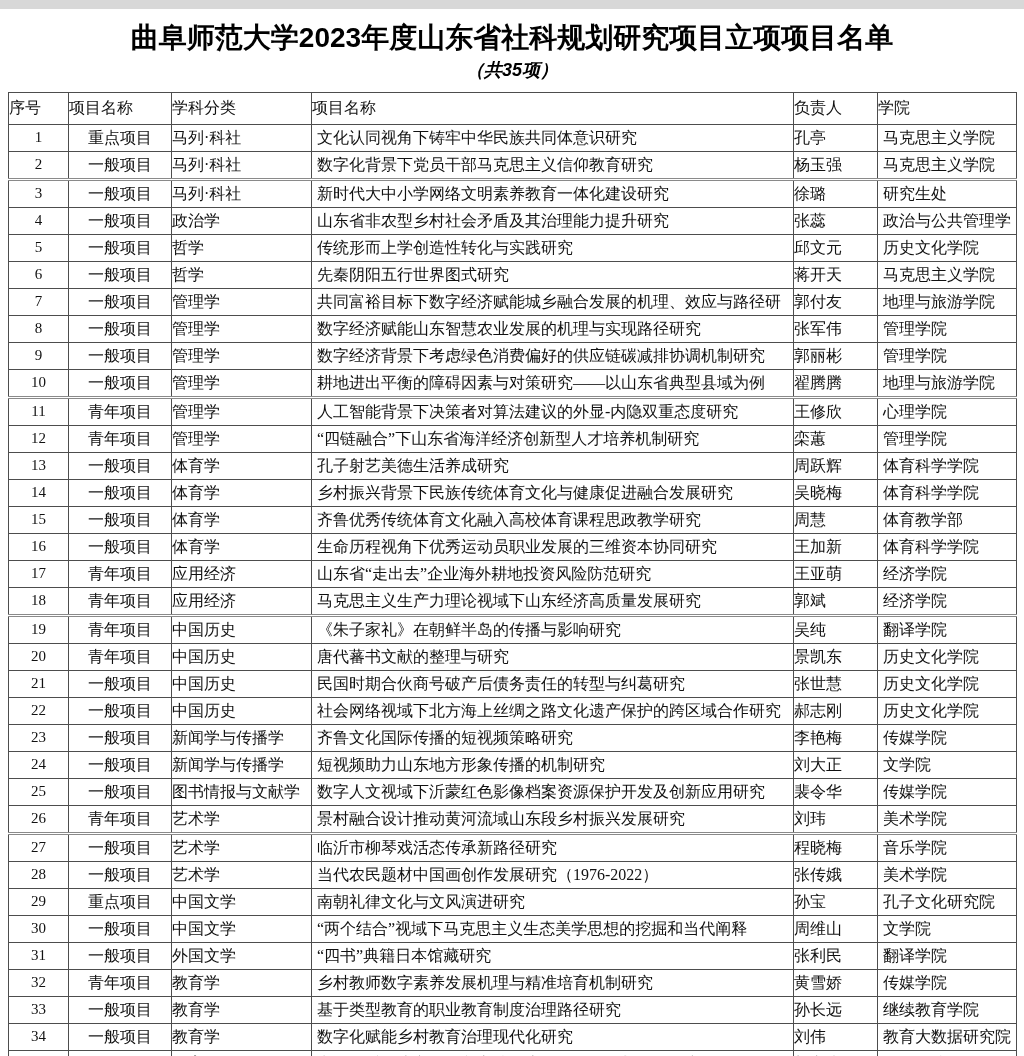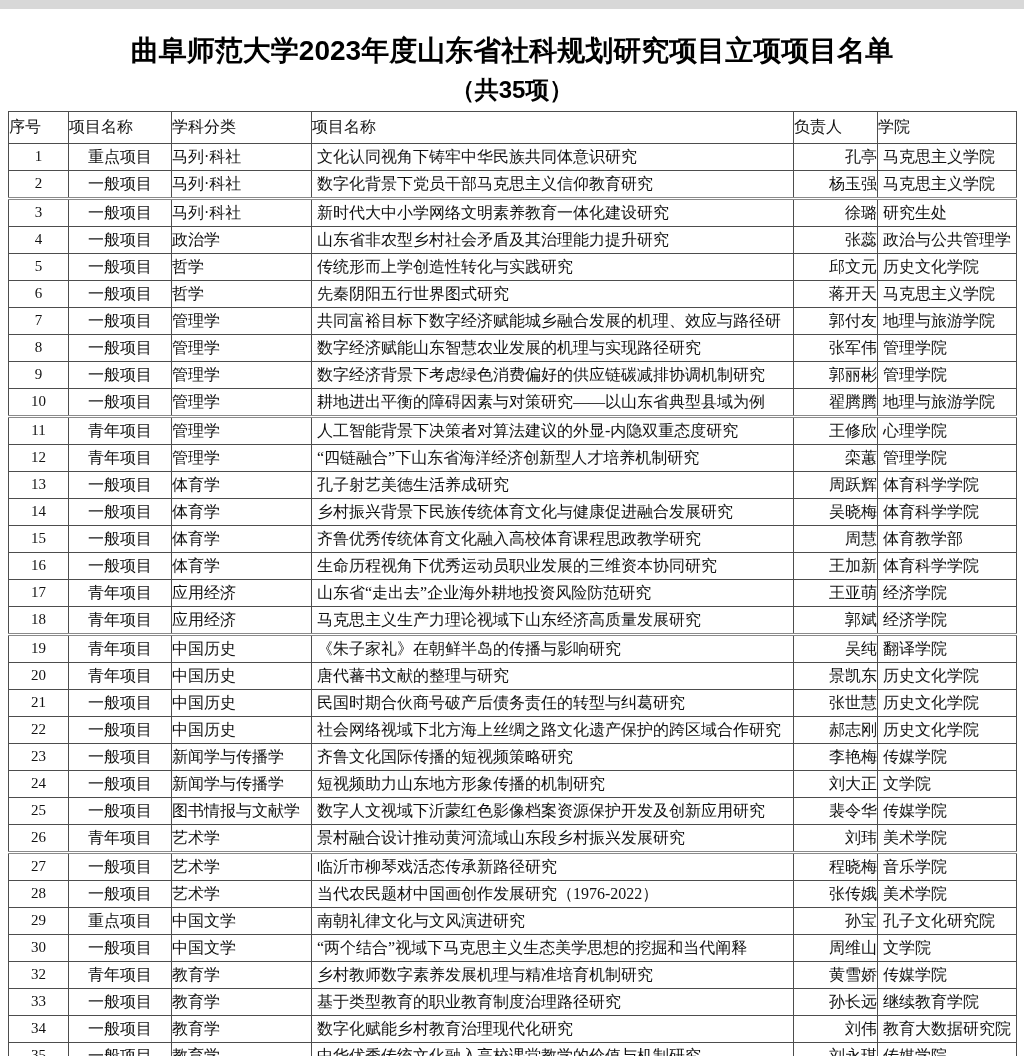--- a/index.html
+++ b/index.html
@@ -11,37 +11,38 @@
     overflow: hidden;
     font-family: "Liberation Serif", serif;
     color: #111111;
   }
   .top-strip {
     height: 9px;
     background: #d8d8d8;
     width: 100%;
   }
   .doc-title {
-    margin-top: 26px;
+    margin-top: 13px;
     text-align: center;
     font-family: "Liberation Sans", sans-serif;
     font-weight: 700;
     font-size: 28px;
     line-height: 32px;
     letter-spacing: 0px;
     color: #000000;
   }
   .doc-subtitle {
-    margin-top: 11px;
+    margin-top: 5px;
     text-align: center;
     font-family: "Liberation Sans", sans-serif;
     font-weight: 700;
-    font-size: 24px;
+    font-size: 18px;
     line-height: 23px;
     color: #000000;
+    font-style: italic;
   }
   table.list {
     border-collapse: collapse;
     table-layout: fixed;
     margin: 10px 0 0 8px;
     width: 1008px;
   }
   table.list th, table.list td {
     border: 1px solid #4d4d4d;
     padding: 0;
@@ -61,21 +62,21 @@
   .cw {            
     height: 26px;
     overflow: hidden;
     line-height: 25px;
     word-break: break-all;
   }
   td.c-no   .cw { text-align: center; font-size: 15px; }
   td.c-cat  .cw { text-align: center; }
   td.c-disc .cw { }
   td.c-title .cw { text-align: left; padding-left: 5px; padding-right: 2px; }
-  td.c-leader .cw { text-align: right; }
+  td.c-leader .cw { text-align: left; }
   td.c-college .cw { text-align: left; padding-left: 5px; }
   tr.page-break td { border-top: 3px double #8a8a8a; }
 </style>
 </head>
 <body>
 
 <div class="top-strip"></div>
 
 <div class="doc-title">曲阜师范大学2023年度山东省社科规划研究项目立项项目名单</div>
 <div class="doc-subtitle">（共35项）</div>
@@ -695,20 +696,40 @@
         </td>
         <td class="c-leader">
           <div class="cw">周维山</div>
         </td>
         <td class="c-college">
           <div class="cw">文学院</div>
         </td>
       </tr>
       <tr>
         <td class="c-no">
+          <div class="cw">31</div>
+        </td>
+        <td class="c-cat">
+          <div class="cw">一般项目</div>
+        </td>
+        <td class="c-disc">
+          <div class="cw">外国文学</div>
+        </td>
+        <td class="c-title">
+          <div class="cw">“四书”典籍日本馆藏研究</div>
+        </td>
+        <td class="c-leader">
+          <div class="cw">张利民</div>
+        </td>
+        <td class="c-college">
+          <div class="cw">翻译学院</div>
+        </td>
+      </tr>
+      <tr>
+        <td class="c-no">
           <div class="cw">32</div>
         </td>
         <td class="c-cat">
           <div class="cw">青年项目</div>
         </td>
         <td class="c-disc">
           <div class="cw">教育学</div>
         </td>
         <td class="c-title">
           <div class="cw">乡村教师数字素养发展机理与精准培育机制研究</div>

